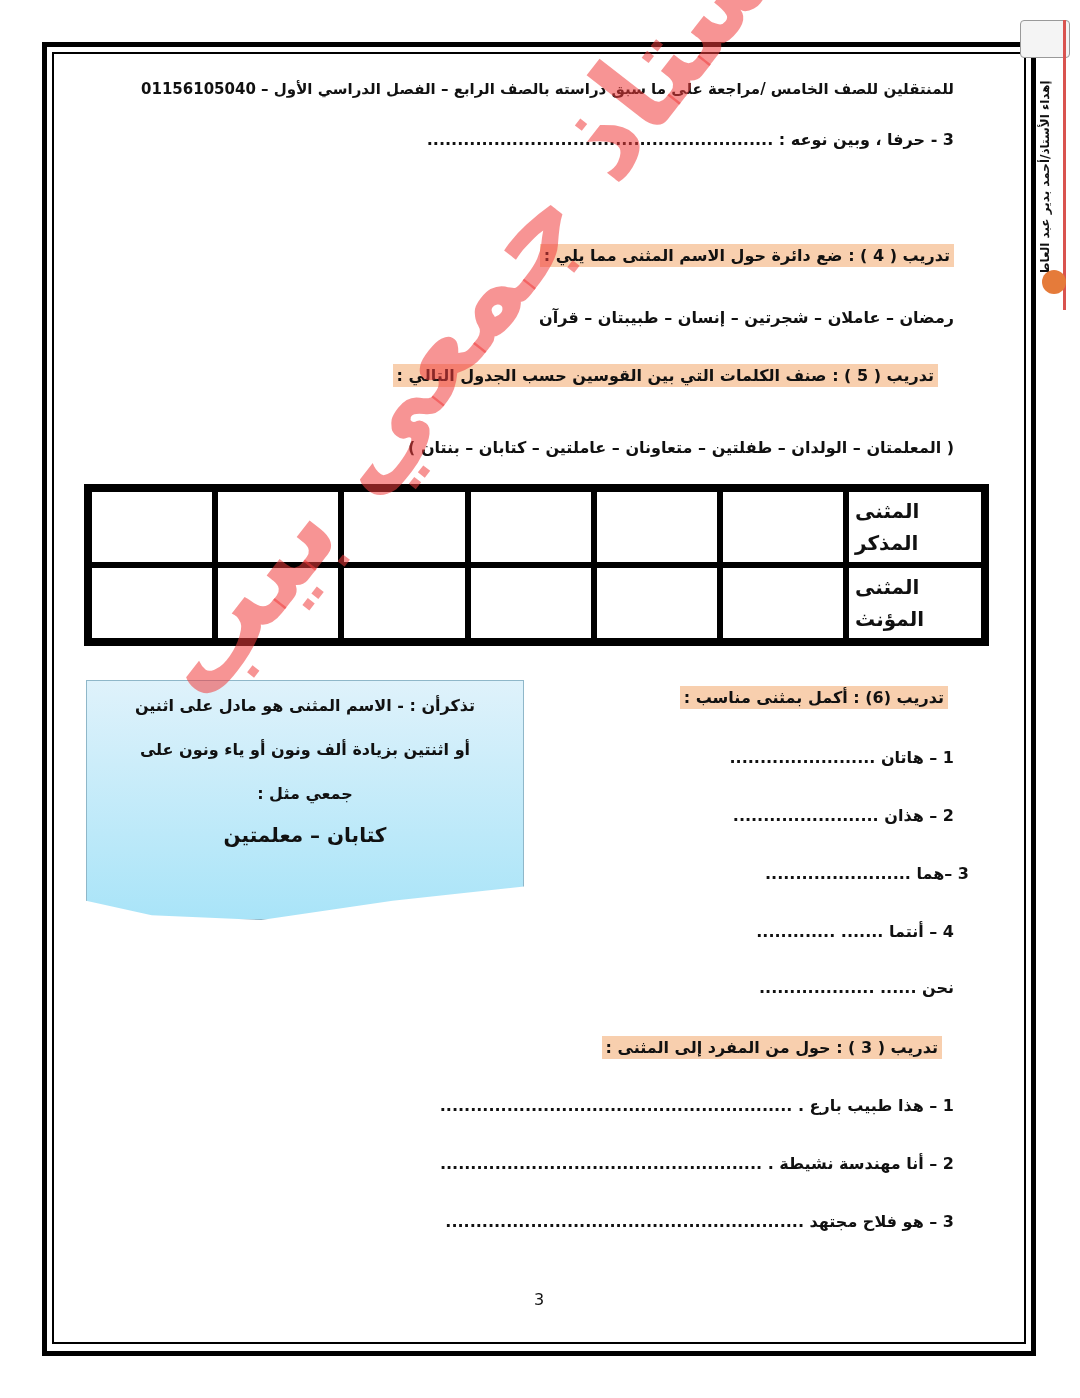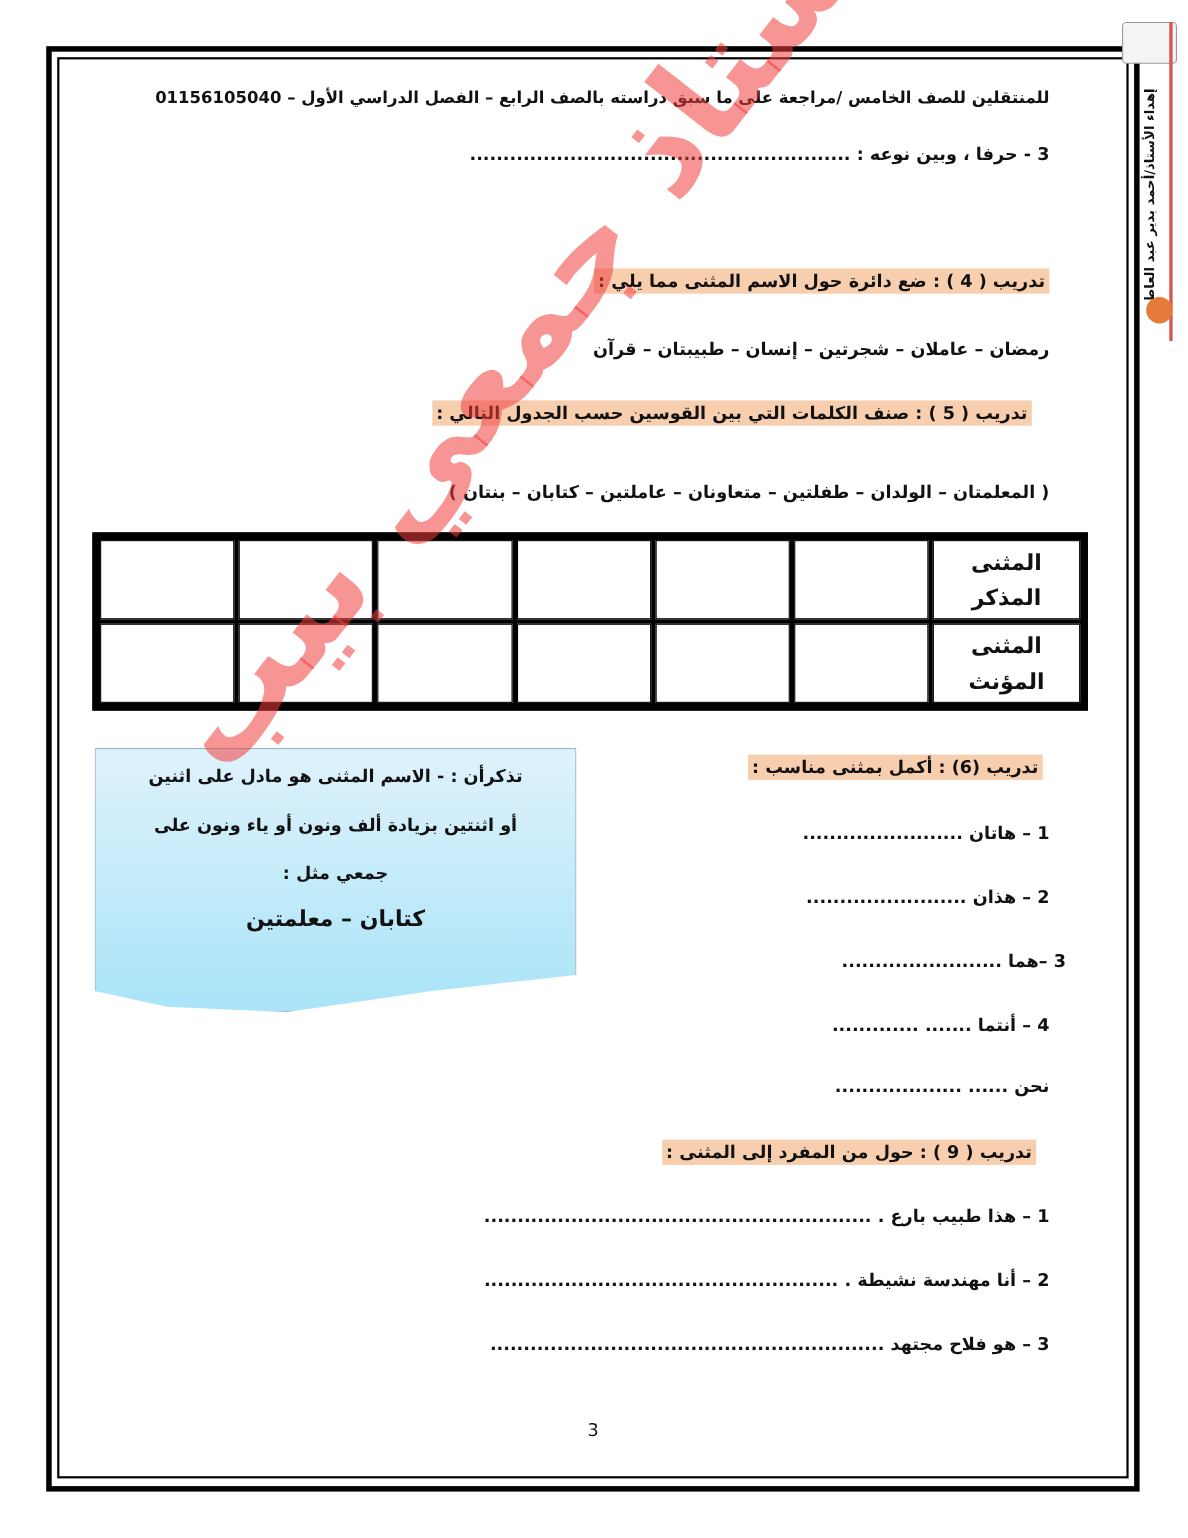--- a/index.html
+++ b/index.html
@@ -29,21 +29,21 @@
     .abs { position:absolute; direction:rtl; text-align:right; white-space:nowrap; }
     .header-line { right:126px; top:80px; font-size:15px; font-weight:bold;margin-left:13px; }
     .q { font-size:16px; font-weight:bold; }
     .hl { background:#f8cfae; padding:2px 4px; }
     .line { font-size:16px; font-weight:bold; }
     table.grid {
       position:absolute; left:84px; top:484px; width:905px; height:158px;
       border-collapse:separate; border-spacing:4px; border:3px solid #000; background:#000; direction:rtl;
     }
     table.grid td { background:#fff; border:1px solid #000; height:70px; padding:0 6px; font-size:20px; font-weight:bold; }
-    table.grid td.head { width:120px; text-align:center; line-height:32px; }
+    table.grid td.head { width:120px; text-align:left; line-height:32px; }
     .note {
       position:absolute; left:86px; top:680px; width:436px; height:238px;
       background:linear-gradient(#dff2fb, #a9e4f8); border:1px solid #8fb7c9;
       box-shadow:2px 2px 4px rgba(0,0,0,0.35); direction:rtl; text-align:center;
       border-bottom-left-radius:0 0;
       clip-path:polygon(0 0,100% 0,100% 86%,70% 92%,40% 100%,15% 98%,0 92%);
     }
     .note .t { font-size:16px; font-weight:bold; line-height:38px; margin-top:6px; padding:0 16px; }
     .note .ex { font-size:20px; font-weight:bold; margin-top:10px; }
     .watermark {
@@ -119,21 +119,21 @@
 <div class="abs q" style="right:132px; top:688px;">
   <span class="hl">تدريب (6)  : أكمل بمثنى مناسب :</span>
 </div>
 <div class="abs line" style="right:126px; top:748px;">1 – هاتان ........................</div>
 <div class="abs line" style="right:126px; top:806px;">2 – هذان ........................</div>
 <div class="abs line" style="right:111px; top:864px;">3 –هما ........................</div>
 <div class="abs line" style="right:126px; top:922px;">4 – أنتما ....... .............</div>
 <div class="abs line" style="right:126px; top:978px;">نحن ...... ...................</div>
 
 <div class="abs q" style="right:138px; top:1038px;">
-  <span class="hl">تدريب ( 9 ) : حول من المفرد إلى المثنى :</span>
+  <span class="hl">تدريب ( 3 ) : حول من المفرد إلى المثنى :</span>
 </div>
 <div class="abs line" style="right:126px; top:1096px;text-align:right;">1 – هذا طبيب بارع . ..........................................................</div>
 <div class="abs line" style="right:126px; top:1154px;">2 – أنا مهندسة نشيطة . .....................................................</div>
 <div class="abs line" style="right:126px; top:1212px;">3 – هو فلاح مجتهد ...........................................................</div>
 
 <div class="watermark">الأستاذ جمعي بيب</div>
 
 <div class="pagenum">3</div>
 
 </body></html>

